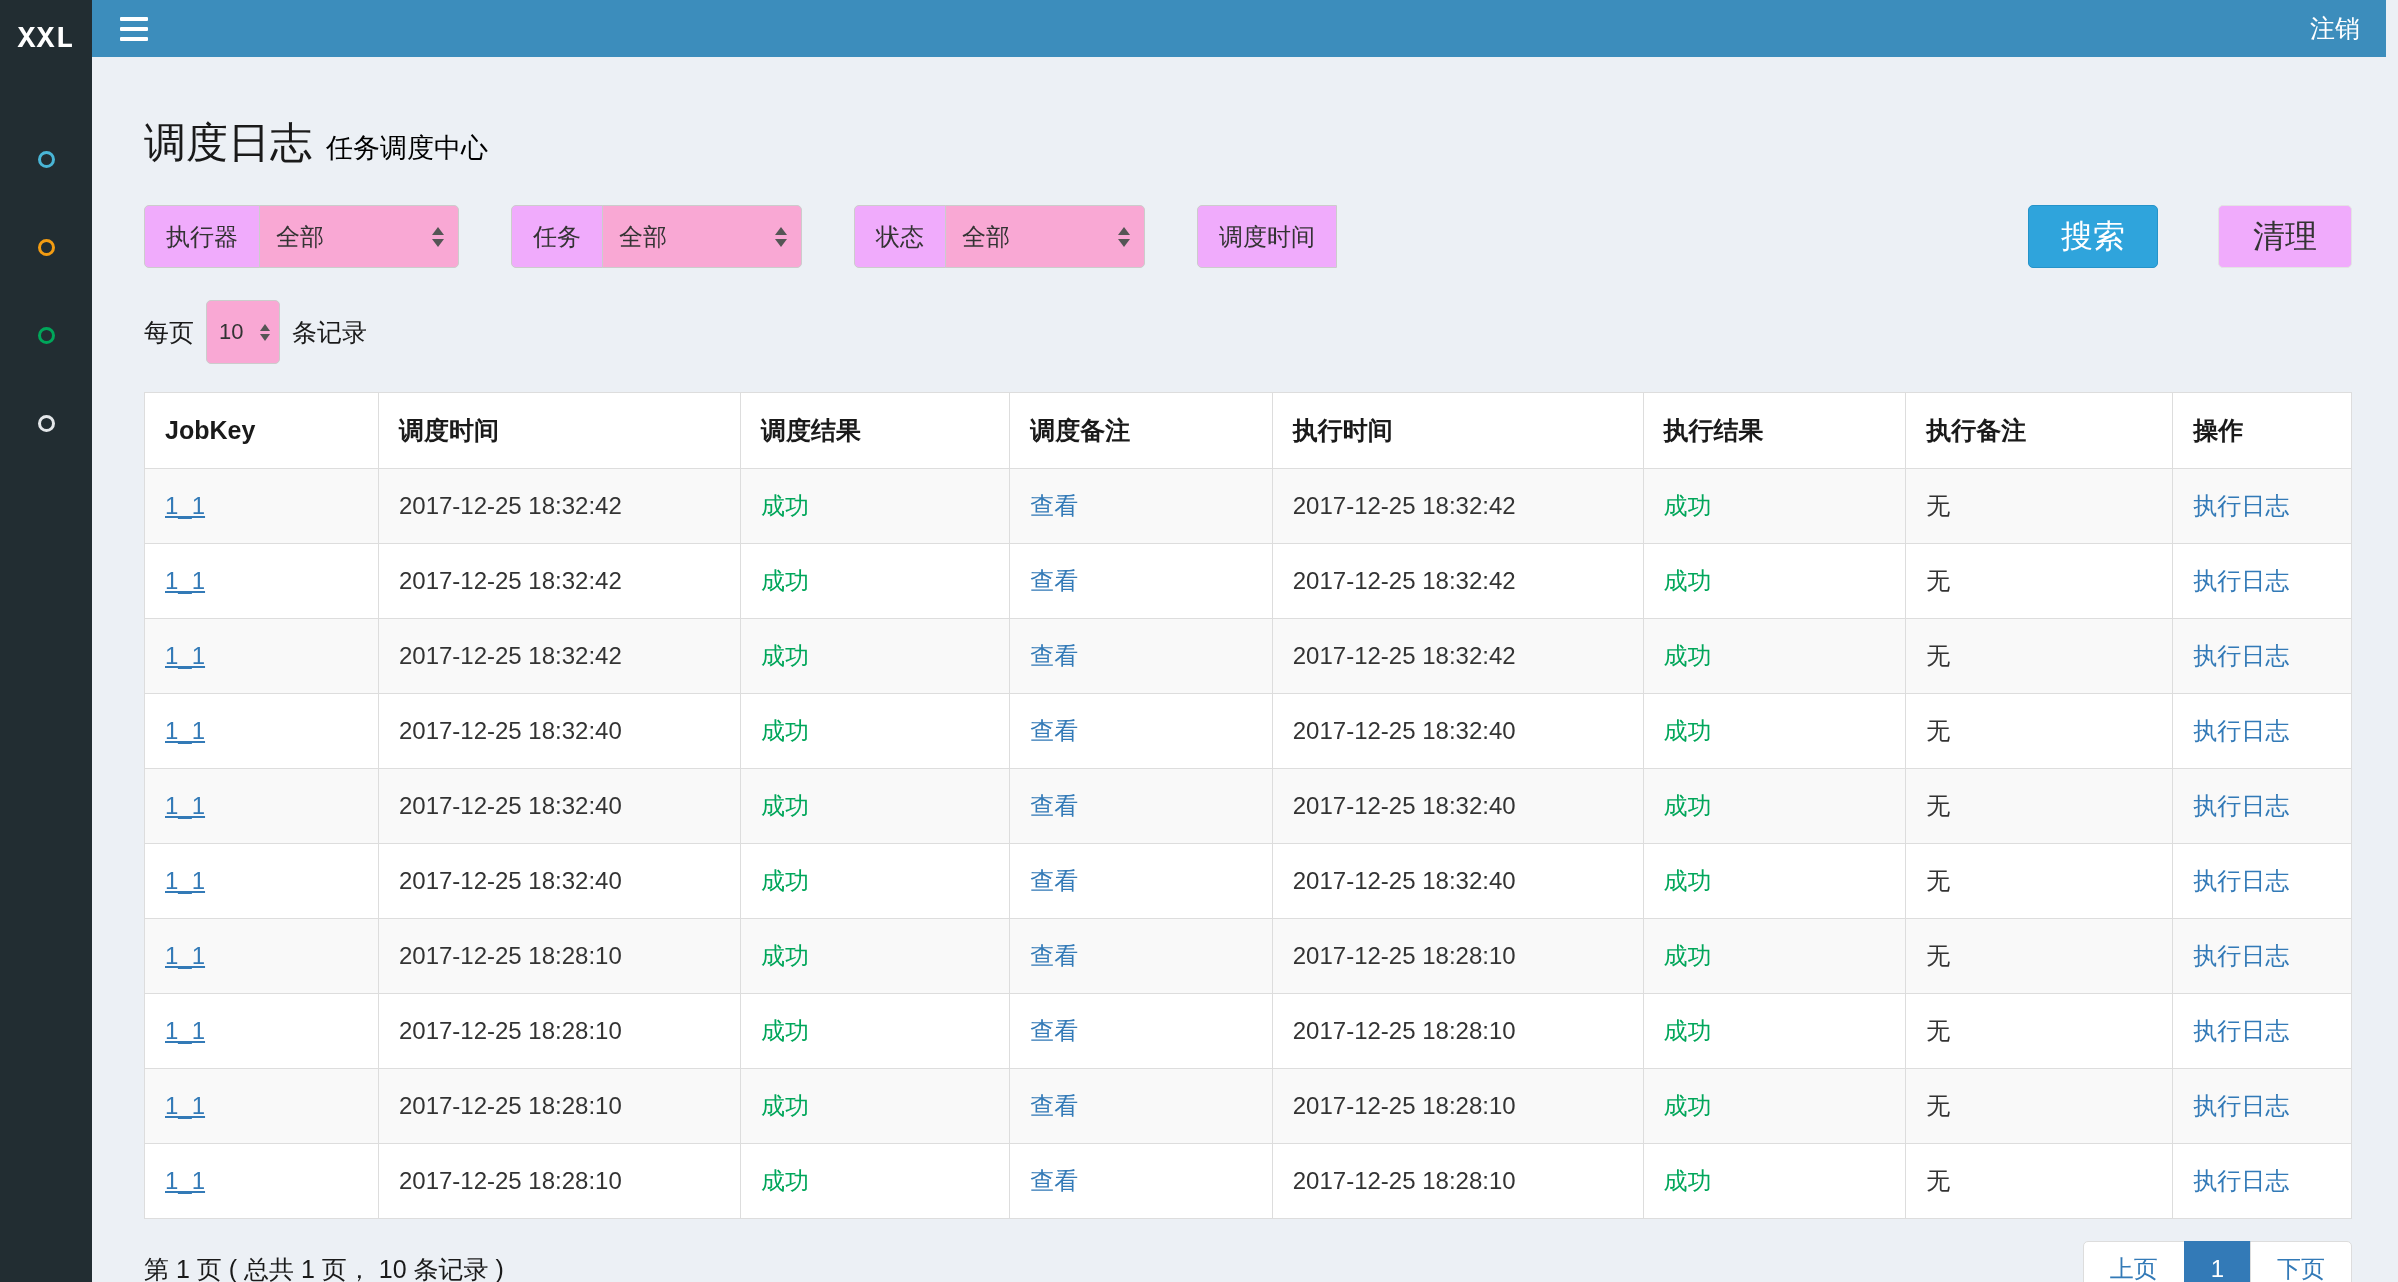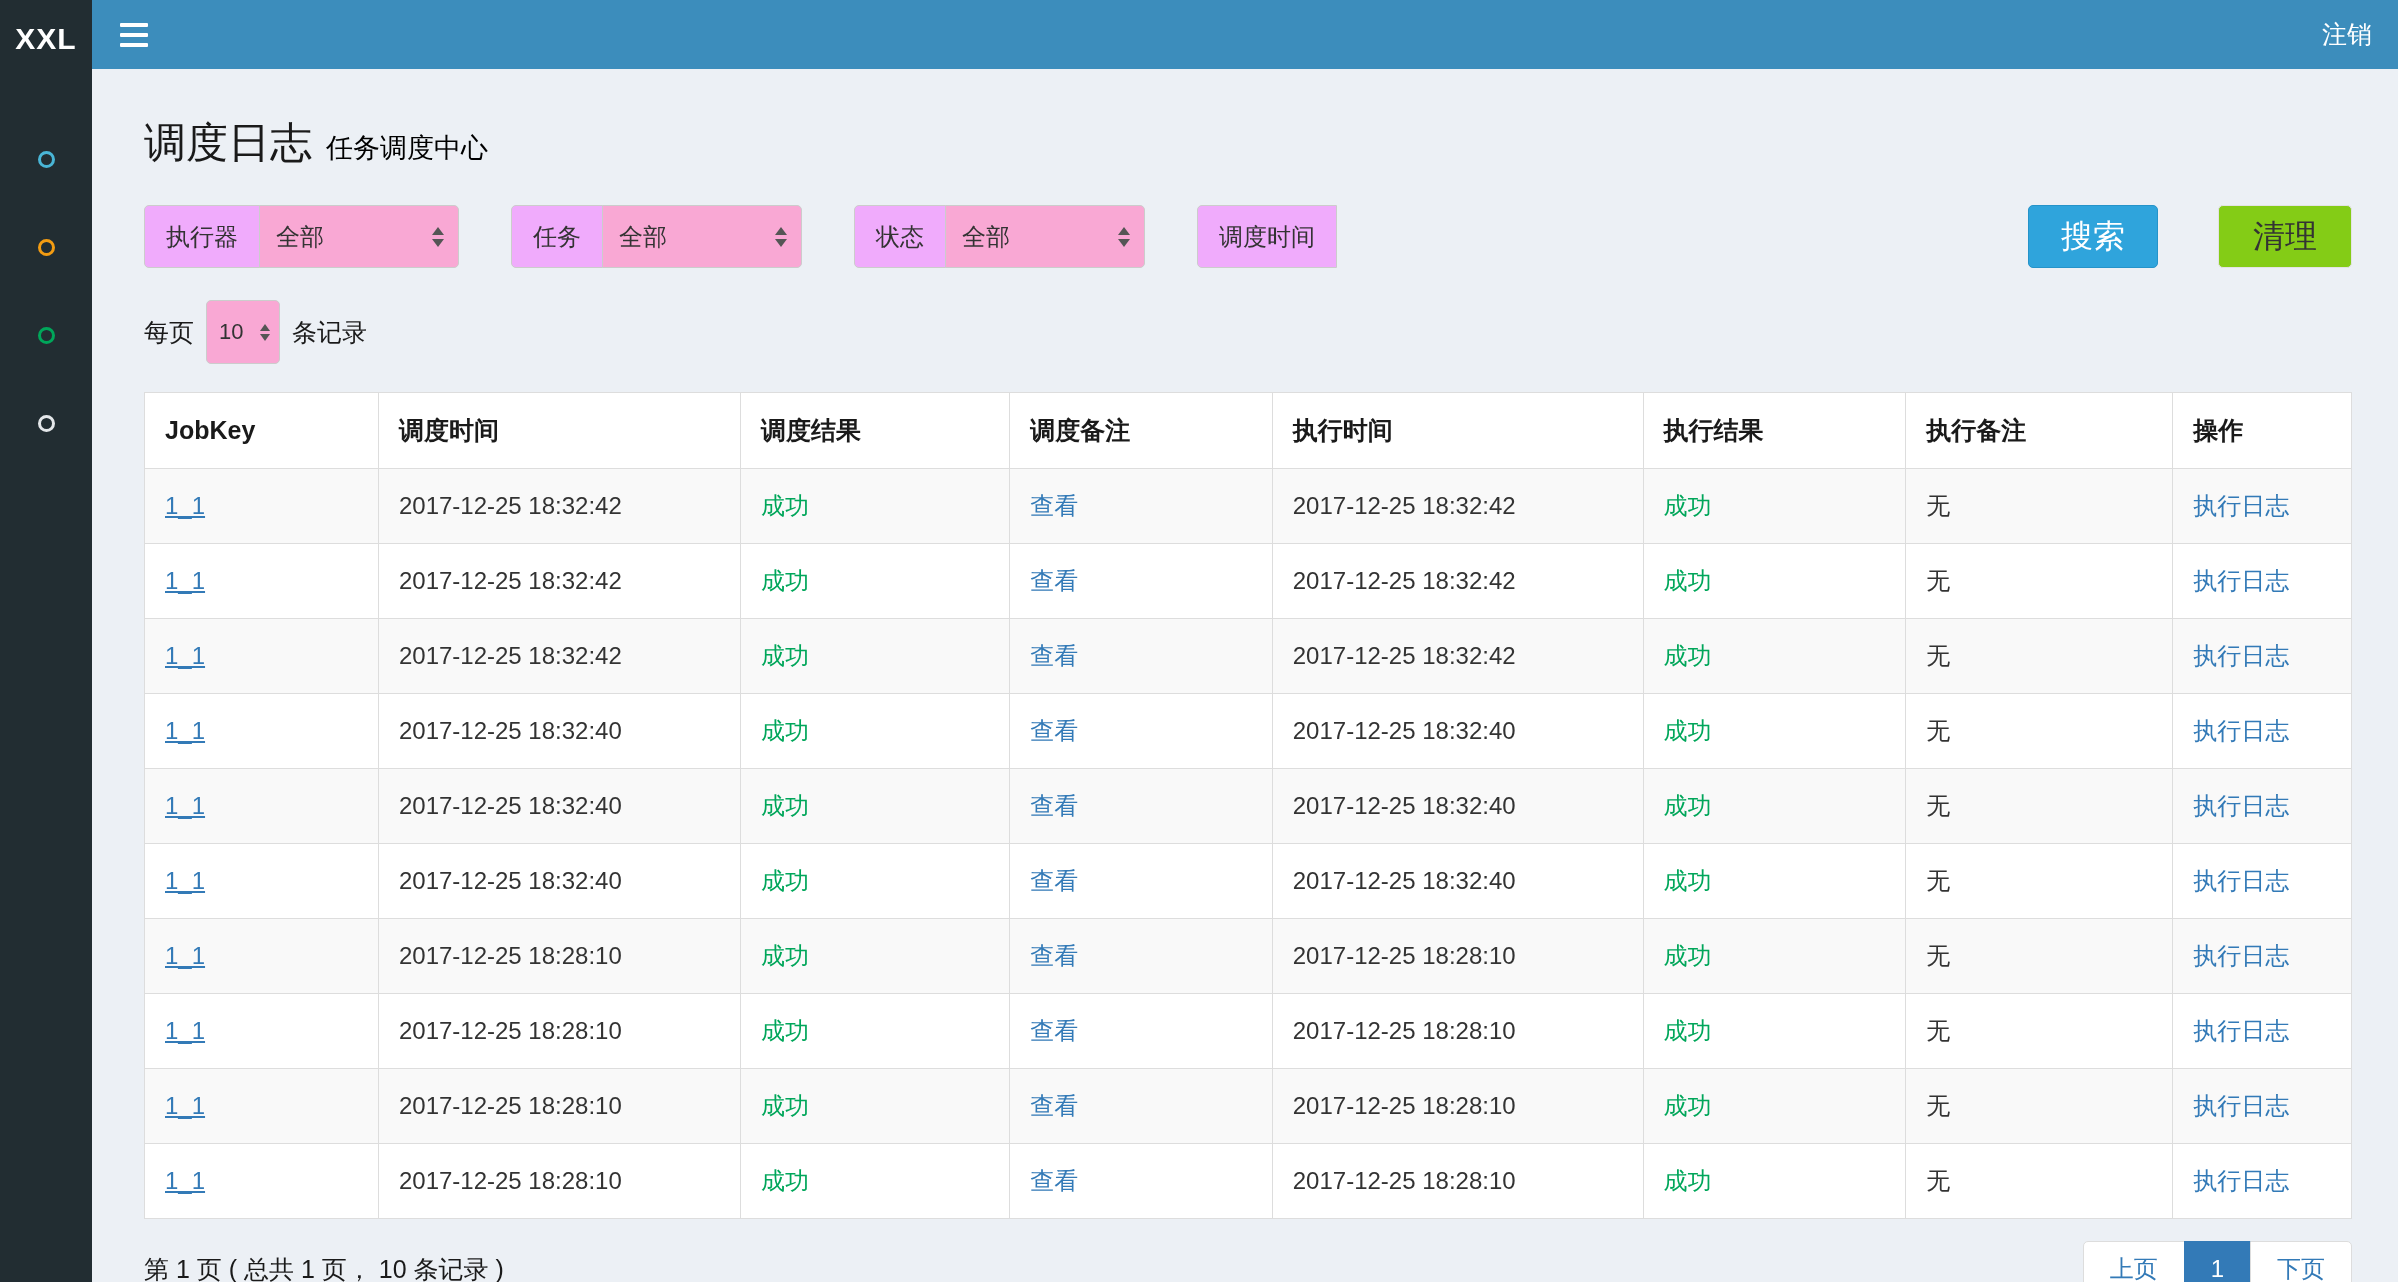--- a/index.html
+++ b/index.html
@@ -16,21 +16,21 @@
     --stripe:#f9f9f9;
   }
   *{box-sizing:border-box;margin:0;padding:0;}
   html,body{width:2398px;height:1282px;overflow:hidden;}
   body{
     font-family:"Liberation Sans","DejaVu Sans",sans-serif;
     background:var(--content-bg);
     font-size:24px;color:#333;
   }
   
-  .navbar{position:absolute;top:0;left:0;right:0;height:69px;background:var(--navbar-bg);display:flex;}
+  .navbar{position:absolute;top:0;left:0;right:12px;height:57px;background:var(--navbar-bg);display:flex;font-family:Liberation Mono, monospace;}
   .logo{width:92px;height:77px;background:var(--logo-bg);color:#fff;font-weight:bold;font-size:30px;
         display:flex;align-items:center;justify-content:center;letter-spacing:1px;}
   .nav-main{flex:1;display:flex;align-items:center;}
   .hamburger{margin-left:28px;display:flex;flex-direction:column;gap:6px;cursor:pointer;}
   .hamburger span{display:block;width:28px;height:4px;background:#fff;border-radius:1px;}
   .nav-spacer{flex:1;}
   .logout{color:#fff;font-size:25px;padding:12px 26px;height:77px;display:flex;align-items:center;cursor:pointer;}
   
   .sidebar{position:absolute;top:77px;left:0;bottom:0;width:92px;background:var(--sidebar-bg);padding-top:38px;}
   .side-item{height:88px;display:flex;align-items:center;justify-content:center;cursor:pointer;}
@@ -50,21 +50,21 @@
           border:1px solid var(--border);margin-left:-1px;border-radius:0 5px 5px 0;padding:0 14px 0 16px;cursor:pointer;gap:14px;}
   .select .val{font-size:24px;color:#333;}
   .stepper{display:flex;flex-direction:column;align-items:center;}
   .tri{display:block;width:0;height:0;border-left:6px solid transparent;border-right:6px solid transparent;}
   .tri.up{border-bottom:8px solid #555;margin-bottom:4px;}
   .tri.down{border-top:8px solid #555;}
   .time-input{display:flex;align-items:center;width:540px;background:#eeeeee;border:1px solid var(--border);
               margin-left:-1px;border-radius:0 5px 5px 0;padding:0 18px;font-size:22px;color:#555;white-space:nowrap;overflow:hidden;cursor:text;}
   .btn{height:63px;display:flex;align-items:center;justify-content:center;border-radius:5px;font-size:32px;cursor:pointer;}
   .btn-search{margin-left:auto;width:130px;background:var(--search-btn);border:1px solid #2593c9;color:#fff;}
-  .btn-clear{margin-left:60px;width:134px;background:#84cc16;border:1px solid #e3e3e3;color:#333;}
+  .btn-clear{margin-left:60px;width:134px;background:#f0abfc;border:1px solid #e3e3e3;color:#333;}
   
   .pagesize-row{margin-top:32px;display:flex;align-items:center;font-size:25px;color:#1a1a1a;}
   .select.small{width:74px;height:64px;border-radius:5px;margin:0 12px;padding:0 9px 0 12px;}
   .select.small .val{font-size:22px;}
   .select.small .tri{border-left-width:5px;border-right-width:5px;}
   .select.small .tri.up{border-bottom-width:7px;margin-bottom:3px;}
   .select.small .tri.down{border-top-width:7px;}
   
   .table-wrap{margin-top:28px;}
   table{width:100%;border-collapse:collapse;table-layout:fixed;background:#fff;}

